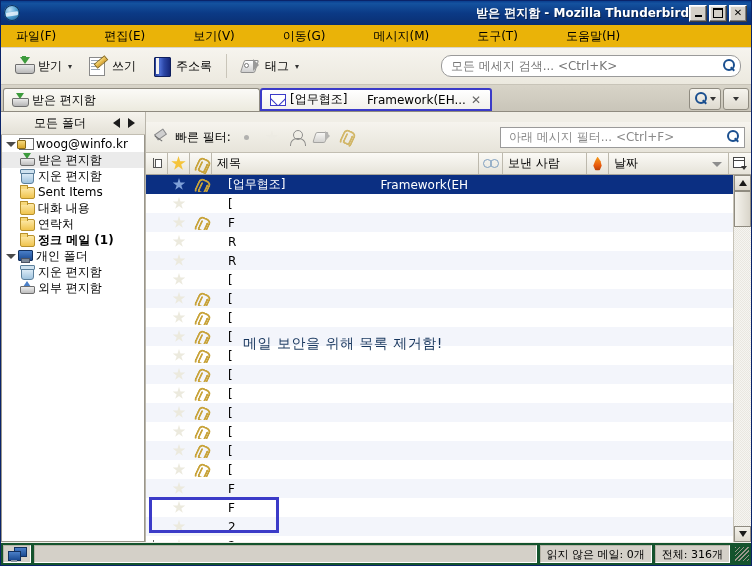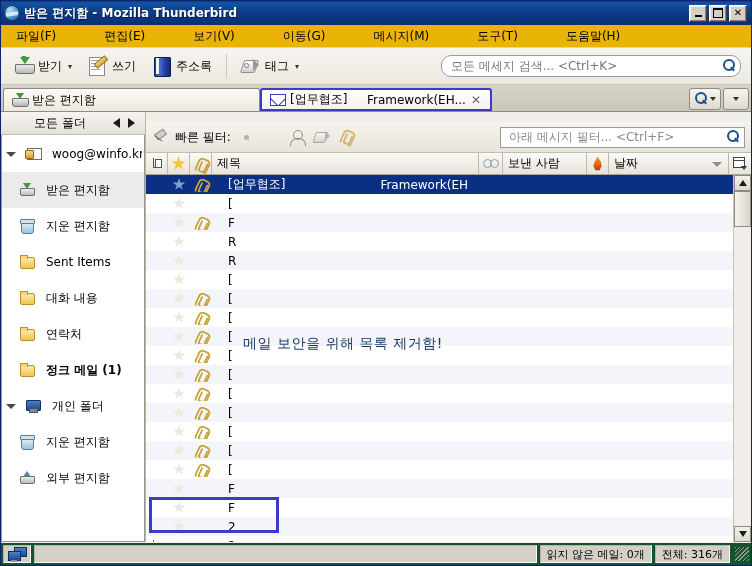--- a/index.html
+++ b/index.html
@@ -23,20 +23,21 @@
     flex-direction: column;
   }
 
   
   .titlebar {
     height: 24px;
     background: linear-gradient(to bottom, #0a3f8f 0%, #14529f 10%, #0b3a86 50%, #0a2f72 100%);
     display: flex; align-items: center;
     padding: 0 2px 0 3px;
     flex: 0 0 auto;
+    text-align: right;
   }
   .title-icon {
     width: 16px; height: 16px;
     margin-right: 4px;
     position: relative;
     border-radius: 50%;
     background: radial-gradient(circle at 35% 30%, #bfe0f5 0%, #4f9fd0 45%, #14507f 100%);
     box-shadow: inset 0 0 0 1px #0a2f5e;
   }
   .title-icon::after {
@@ -321,23 +322,23 @@
   .folder-list {
     flex: 1 1 auto;
     background: #ffffff;
     border: 1px solid #9a968b;
     border-top: none;
     margin: 0;
     overflow: hidden;
     padding-top: 1px;
   }
   .frow {
-    height: 36px;
+    height: 16px;
     display: flex; align-items: center;
-    gap: 11px;
+    gap: 3px;
     font-size: 12px;
     padding-right: 2px;
     white-space: nowrap;
     cursor: default;
   }
   .frow.selected { background: #ebebeb; }
   .twisty {
     width: 9px; height: 9px; flex: 0 0 auto; position: relative;
   }
   .twisty.open::before {

